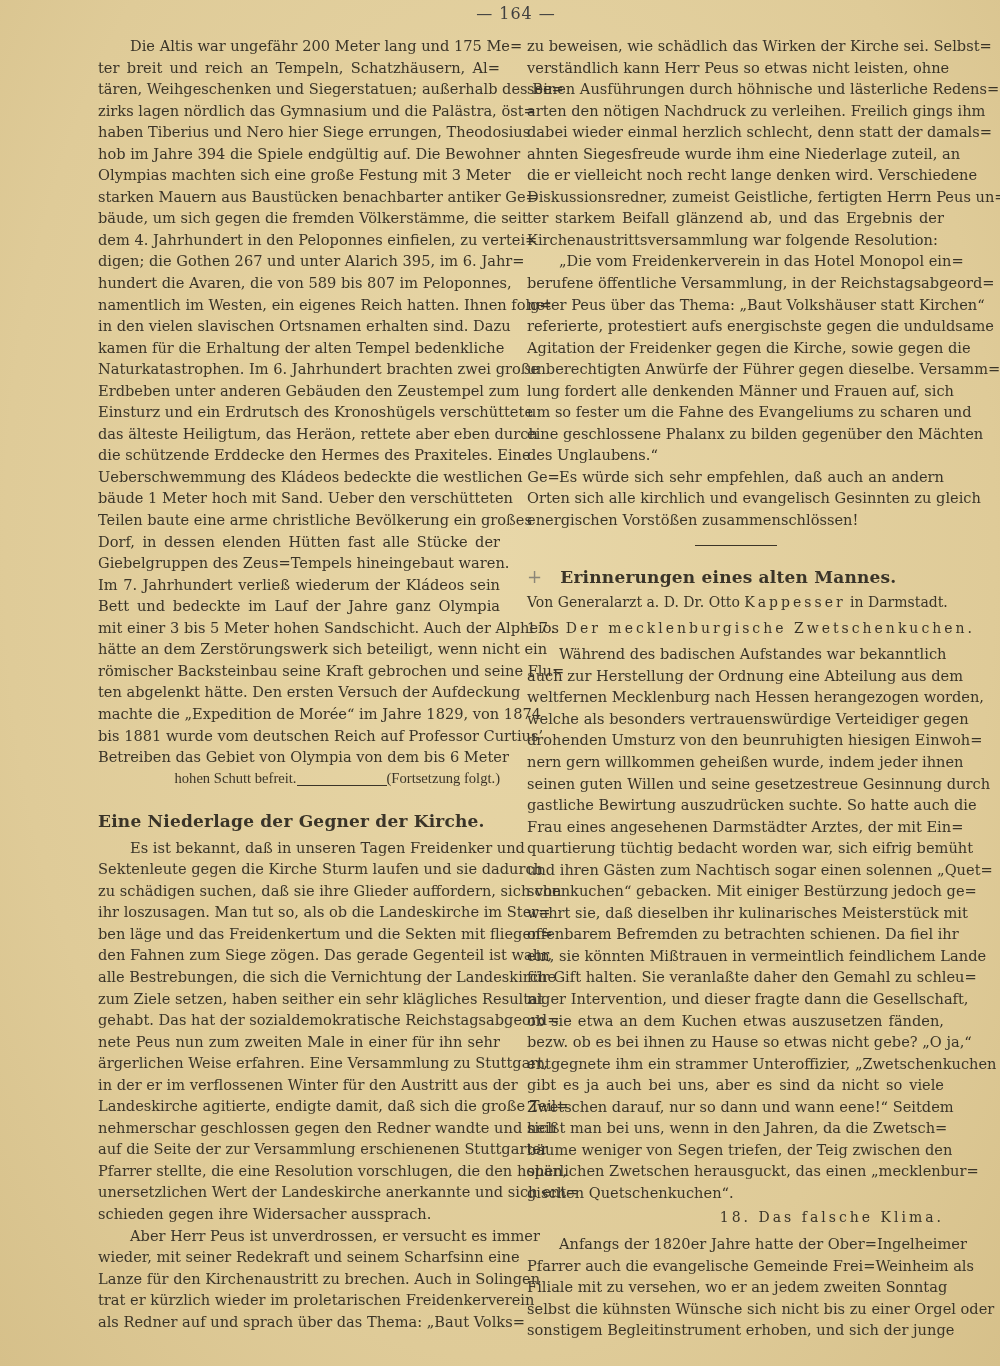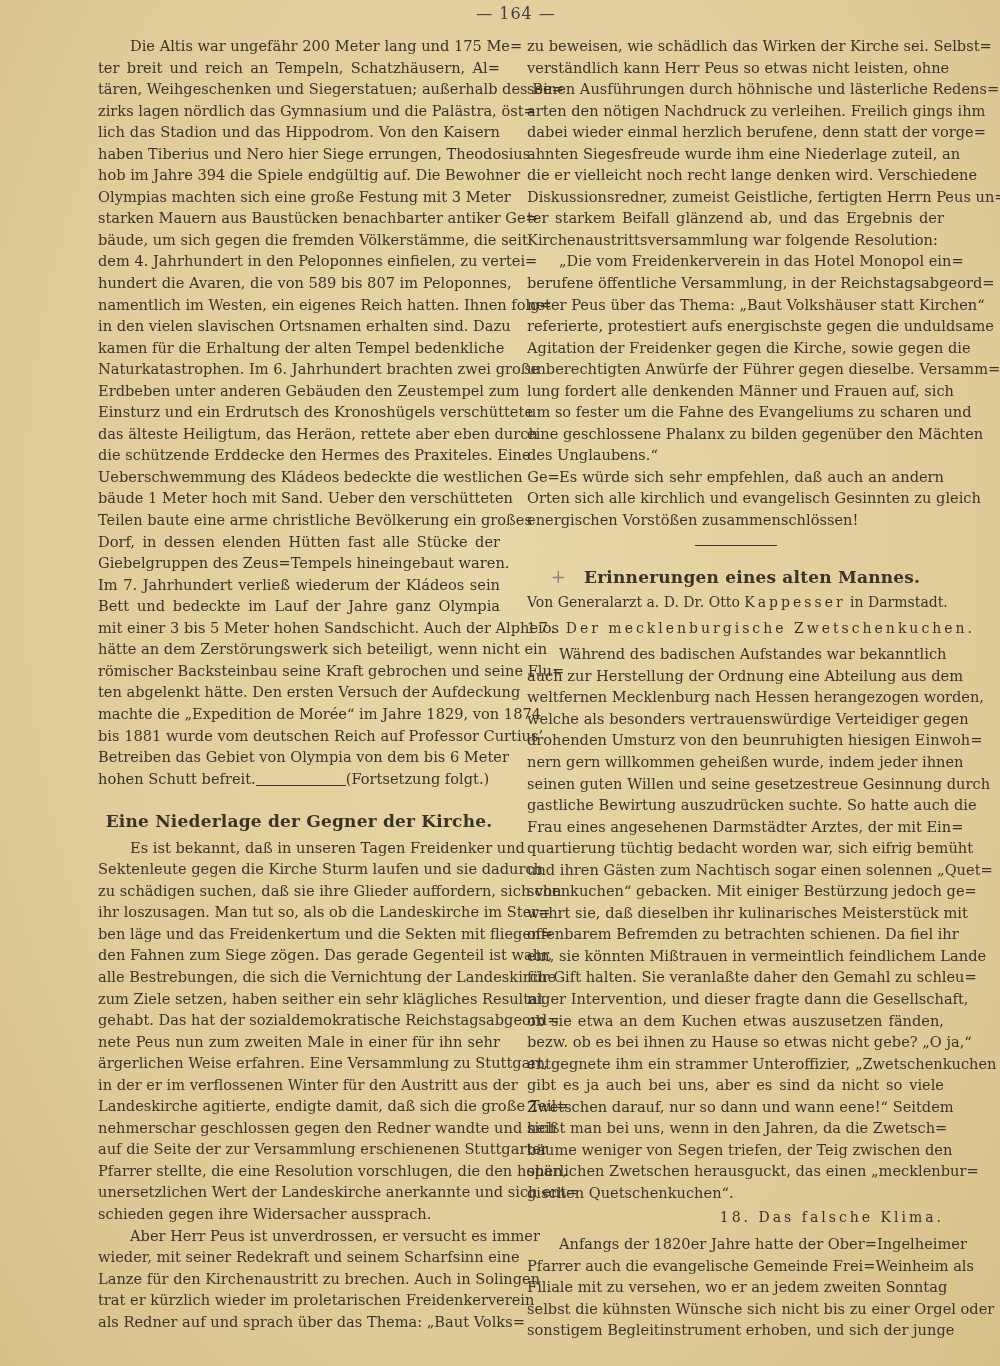--- a/index.html
+++ b/index.html
@@ -17,51 +17,51 @@
   }
   .col {
     position: absolute; top: 35px;
     font-size: 14.6px; line-height: 21.55px;
     text-align: justify;
   }
   .col-left { left: 98px; width: 402px; }
   .col-right { left: 527px; width: 417px; }
   .line { display: block; white-space: nowrap; text-align: justify; text-align-last: justify; }
   .line.last { text-align-last: left; }
-  .flexline { display: flex; justify-content: flex-start; white-space: nowrap; }
+  .flexline { display: flex; justify-content: flex-end; white-space: nowrap; font-family: Liberation Serif, serif; }
   .rule { width: 80px; height: 1px; background: #3a3428; margin: 0 auto; }
   .article-title {
-    text-align: center; font-weight: bold;
+    text-align: left; font-weight: bold;
     font-family: "DejaVu Serif", serif;
     font-size: 17px; letter-spacing: 0.2px; margin: 8px 0 4px 0;
   }
   .byline { text-align: left; font-size: 14px; white-space: nowrap; }
   .spaced { letter-spacing: 3px; }
   .subhead { text-align: right; letter-spacing: 3px; font-size: 14px; white-space: nowrap; }
   .mark-icon { color: #8a8578; font-weight: normal; margin-right: 18px; font-size: 18px; }
   .sp { height: 4px; }
 </style>
 </head>
 <body>
 
 <div class="page-header">— 164 —</div>
 
 <div class="col col-left">
   <div id="olympia-body">
       <span class="line" style="padding-left: 32px;">Die Altis war ungefähr 200 Meter lang und 175 Me=</span>
       <span class="line">ter breit und reich an Tempeln, Schatzhäusern, Al=</span>
       <span class="line">tären, Weihgeschenken und Siegerstatuen; außerhalb des Be=</span>
       <span class="line">zirks lagen nördlich das Gymnasium und die Palästra, öst=</span>
-      <span class="line">lich das Stadion und das Hippodrom. Von den Kaisern</span>
       <span class="line">haben Tiberius und Nero hier Siege errungen, Theodosius</span>
       <span class="line">hob im Jahre 394 die Spiele endgültig auf. Die Bewohner</span>
       <span class="line">Olympias machten sich eine große Festung mit 3 Meter</span>
       <span class="line">starken Mauern aus Baustücken benachbarter antiker Ge=</span>
       <span class="line">bäude, um sich gegen die fremden Völkerstämme, die seit</span>
       <span class="line">dem 4. Jahrhundert in den Peloponnes einfielen, zu vertei=</span>
+      <span class="line">digen; die Gothen 267 und unter Alarich 395, im 6. Jahr=</span>
       <span class="line">hundert die Avaren, die von 589 bis 807 im Peloponnes,</span>
       <span class="line">namentlich im Westen, ein eigenes Reich hatten. Ihnen folg=</span>
       <span class="line">in den vielen slavischen Ortsnamen erhalten sind. Dazu</span>
       <span class="line">kamen für die Erhaltung der alten Tempel bedenkliche</span>
       <span class="line">Naturkatastrophen. Im 6. Jahrhundert brachten zwei große</span>
       <span class="line">Erdbeben unter anderen Gebäuden den Zeustempel zum</span>
       <span class="line">Einsturz und ein Erdrutsch des Kronoshügels verschüttete</span>
       <span class="line">das älteste Heiligtum, das Heräon, rettete aber eben durch</span>
       <span class="line">die schützende Erddecke den Hermes des Praxiteles. Eine</span>
       <span class="line">Ueberschwemmung des Kládeos bedeckte die westlichen Ge=</span>
@@ -116,21 +116,21 @@
       <span class="line">als Redner auf und sprach über das Thema: „Baut Volks=</span>
     </div>
 </div>
 
 <div class="col col-right">
   <div id="article2-cont">
       <span class="line">zu beweisen, wie schädlich das Wirken der Kirche sei. Selbst=</span>
       <span class="line">verständlich kann Herr Peus so etwas nicht leisten, ohne</span>
       <span class="line">seinen Ausführungen durch höhnische und lästerliche Redens=</span>
       <span class="line">arten den nötigen Nachdruck zu verleihen. Freilich gings ihm</span>
-      <span class="line">dabei wieder einmal herzlich berufene, denn statt der vorge=</span>
+      <span class="line">dabei wieder einmal herzlich schlecht, denn statt der damals=</span>
       <span class="line">ahnten Siegesfreude wurde ihm eine Niederlage zuteil, an</span>
       <span class="line">die er vielleicht noch recht lange denken wird. Verschiedene</span>
       <span class="line">Diskussionsredner, zumeist Geistliche, fertigten Herrn Peus un=</span>
       <span class="line">ter starkem Beifall glänzend ab, und das Ergebnis der</span>
       <span class="line last">Kirchenaustrittsversammlung war folgende Resolution:</span>
     </div>
   <div id="resolution">
       <span class="line" style="padding-left: 32px;">„Die vom Freidenkerverein in das Hotel Monopol ein=</span>
       <span class="line">berufene öffentliche Versammlung, in der Reichstagsabgeord=</span>
       <span class="line">neter Peus über das Thema: „Baut Volkshäuser statt Kirchen“</span>

